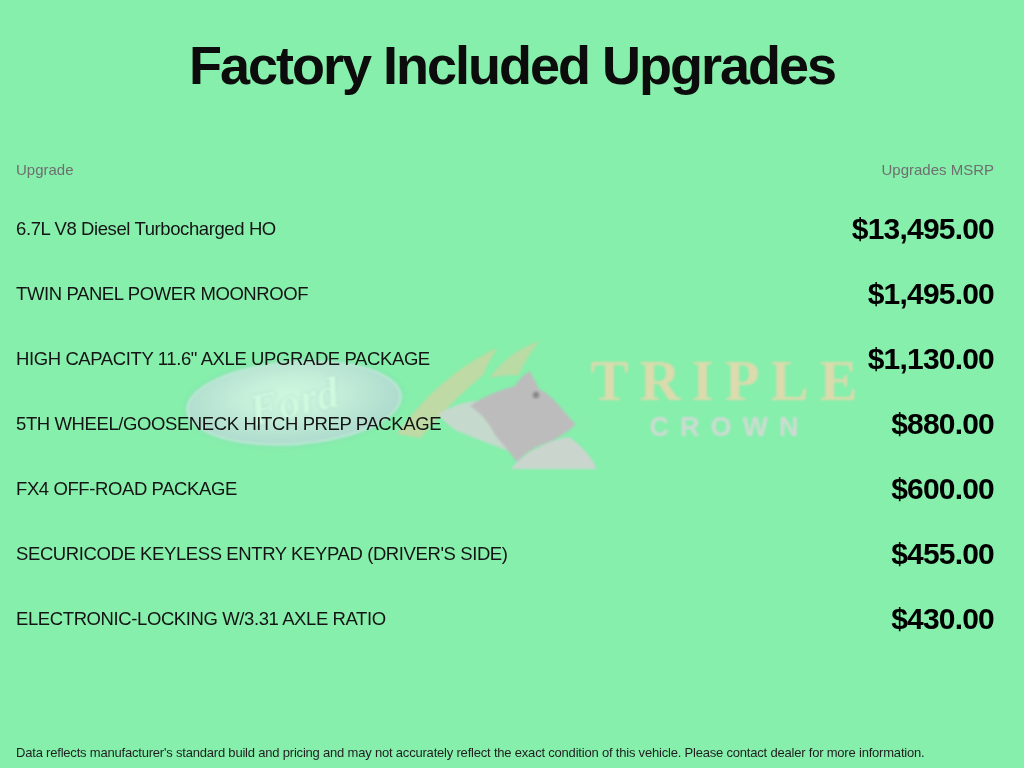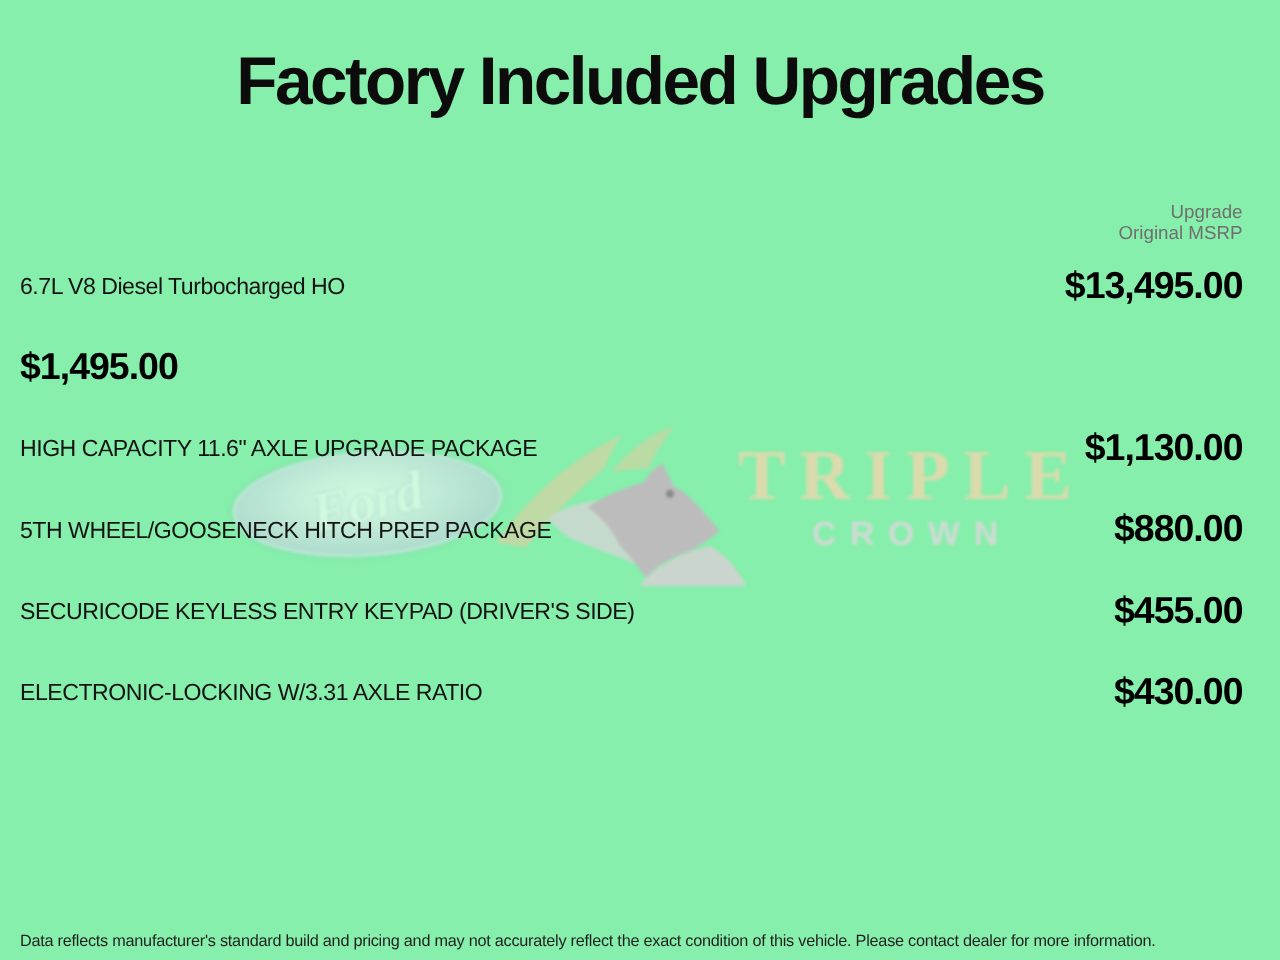--- a/index.html
+++ b/index.html
@@ -44,22 +44,22 @@
   }
   .wm-crown{
     font-family:"Liberation Sans",sans-serif;font-weight:bold;font-size:27px;
     letter-spacing:11px;margin-right:-11px;margin-top:3px;color:#d9d9d9;opacity:.9;
   }
 
   
   .table{position:absolute;left:16px;top:0;width:978px;z-index:2;}
   .thead{
     position:absolute;top:161px;left:0;width:100%;
-    display:flex;justify-content:space-between;align-items:flex-end;
-    font-size:15px;color:#6f6f6f;letter-spacing:0;flex-direction:column;
+    display:flex;justify-content:space-between;align-items:center;
+    font-size:15px;color:#6f6f6f;letter-spacing:0;
   }
   .rows{position:absolute;top:196px;left:0;width:100%;}
   .row{
     height:65px;display:flex;justify-content:space-between;align-items:center;
   }
   .cell-label{
     font-size:18.5px;color:#141414;letter-spacing:-0.4px;
   }
   .cell-price{
     font-size:30px;font-weight:bold;color:#000;letter-spacing:-0.8px;
@@ -102,37 +102,42 @@
       <div class="wm-triple">TRIPLE</div>
       <div class="wm-crown">CROWN</div>
     </div>
   </div>
 
   <div class="title">Factory Included Upgrades</div>
 
   <div class="table">
     <div class="thead">
       <span>Upgrade</span>
-      <span>Original MSRP</span>
+      <span>Upgrades MSRP</span>
     </div>
     <div class="rows">
         <div class="row">
           <div class="cell-label">6.7L V8 Diesel Turbocharged HO</div>
           <div class="cell-price">$13,495.00</div>
         </div>
         <div class="row">
+          <div class="cell-label">TWIN PANEL POWER MOONROOF</div>
           <div class="cell-price">$1,495.00</div>
         </div>
         <div class="row">
           <div class="cell-label">HIGH CAPACITY 11.6" AXLE UPGRADE PACKAGE</div>
           <div class="cell-price">$1,130.00</div>
         </div>
         <div class="row">
           <div class="cell-label">5TH WHEEL/GOOSENECK HITCH PREP PACKAGE</div>
           <div class="cell-price">$880.00</div>
+        </div>
+        <div class="row">
+          <div class="cell-label">FX4 OFF-ROAD PACKAGE</div>
+          <div class="cell-price">$600.00</div>
         </div>
         <div class="row">
           <div class="cell-label">SECURICODE KEYLESS ENTRY KEYPAD (DRIVER'S SIDE)</div>
           <div class="cell-price">$455.00</div>
         </div>
         <div class="row">
           <div class="cell-label">ELECTRONIC-LOCKING W/3.31 AXLE RATIO</div>
           <div class="cell-price">$430.00</div>
         </div>
       </div>

